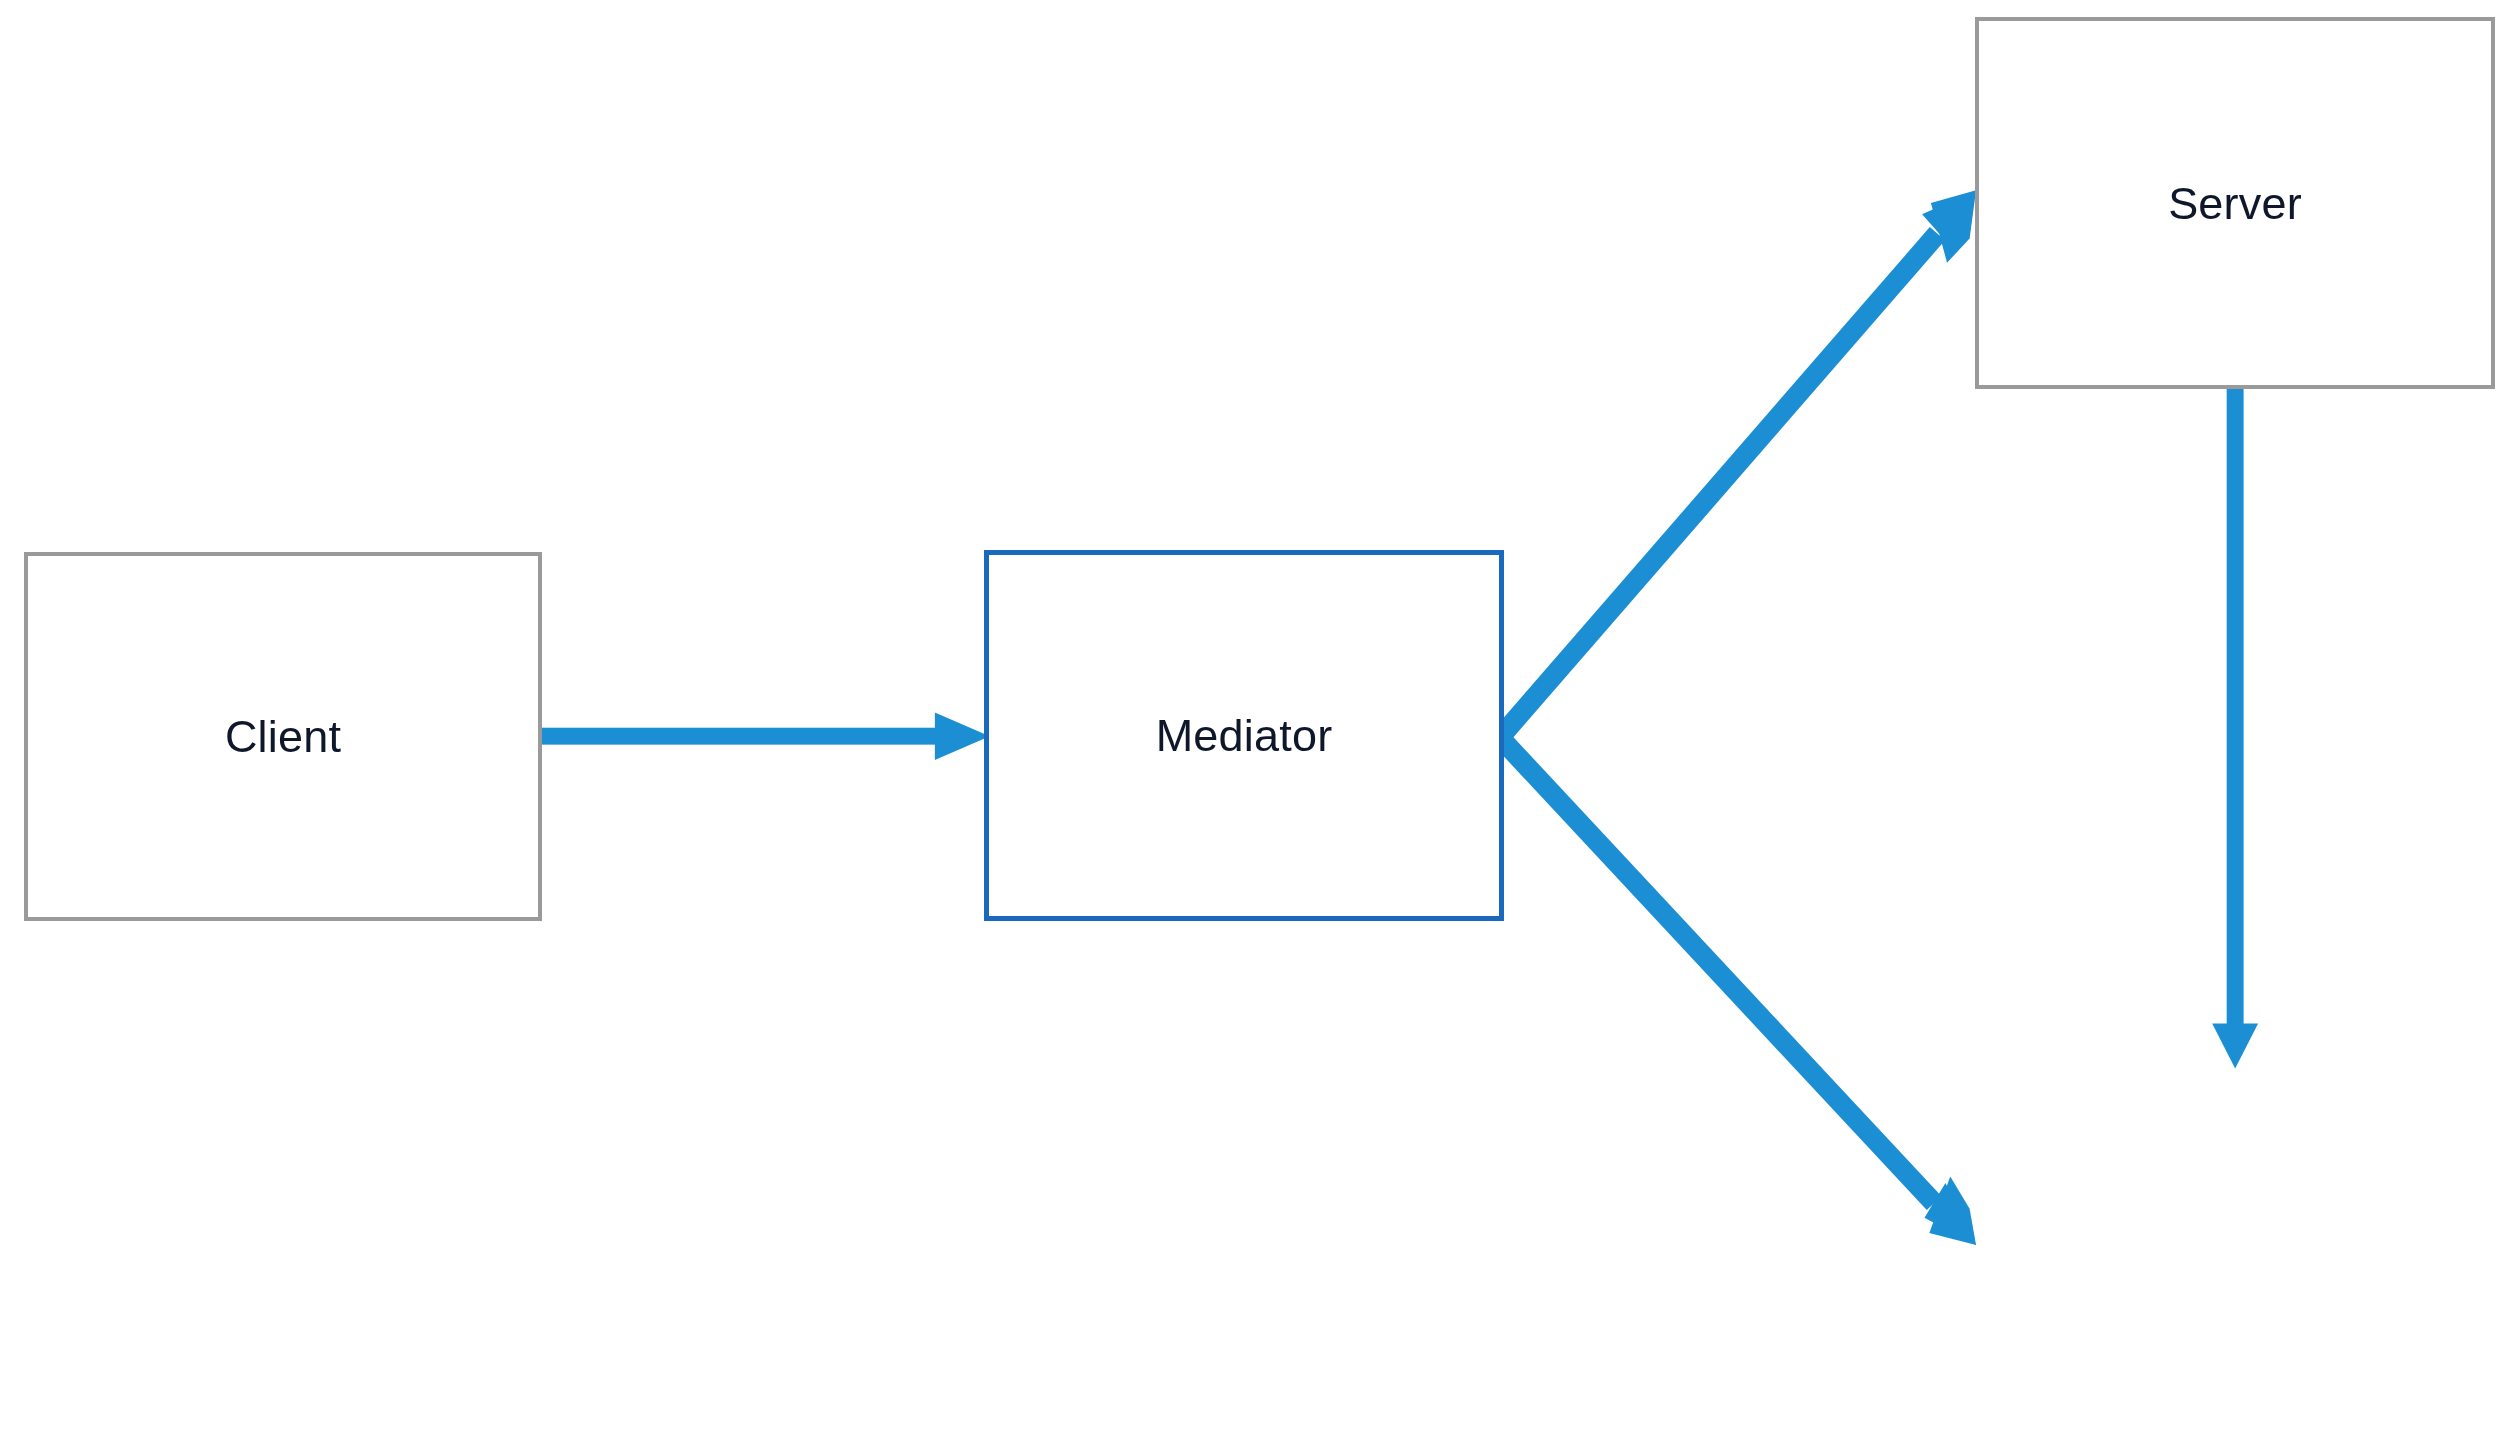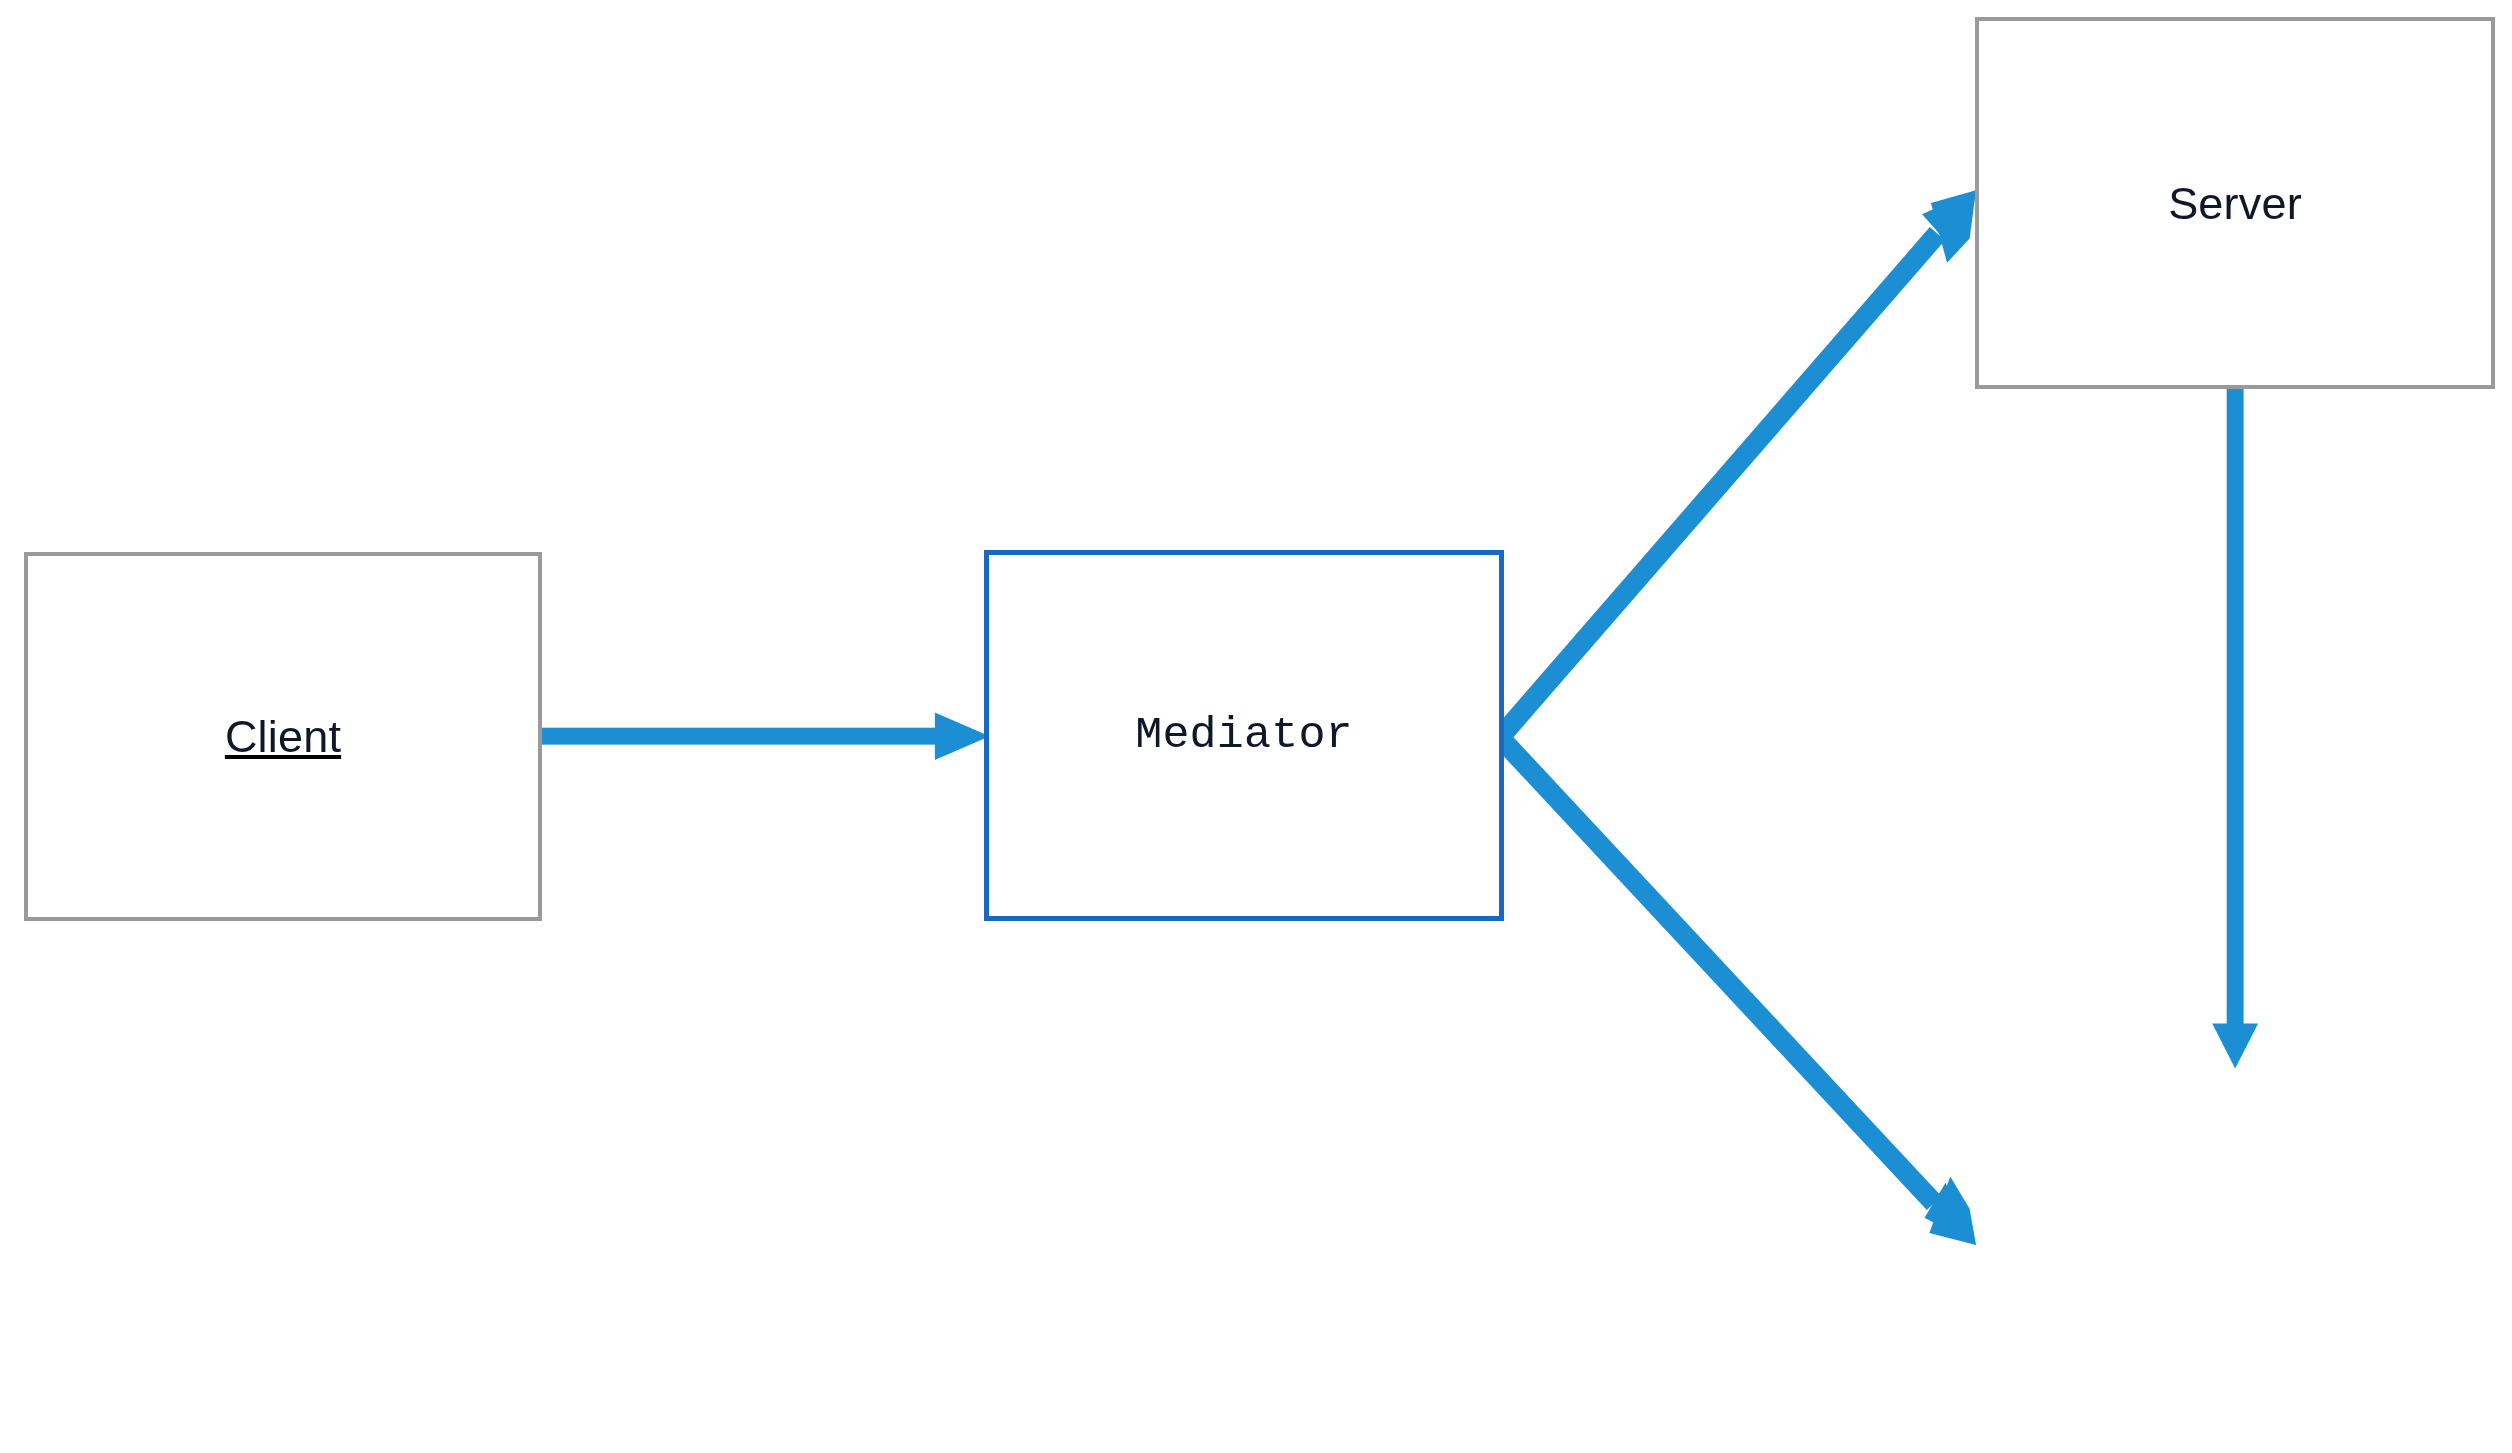--- a/index.html
+++ b/index.html
@@ -18,29 +18,29 @@
   .node {
     position: absolute;
     box-sizing: border-box;
     background: #ffffff;
     display: flex;
     align-items: center;
     justify-content: center;
     z-index: 3;
   }
   .node-gray { border: 4.8px solid #9a9a9a; }
-  .node-blue { border: 5.6px solid #1a69bf; font-family: Liberation Mono, monospace; }
+  .node-blue { border: 5.6px solid #1a69bf; }
   .node-label {
     font-size: 45px;
     color: #0f172a;
     line-height: 1;
     letter-spacing: 0.2px;
     white-space: nowrap;
   }
-  #client   { left: 24px;   top: 552px;  width: 518px; height: 369px; text-decoration: underline; }
+  #client   { left: 24px;   top: 552px;  width: 518px; height: 369px; }
   #mediator { left: 984px; top: 550px;  width: 520px; height: 371px; }
   #server   { left: 1975px; top: 17px;   width: 520px; height: 372px; }
   #blacklist{ left: 1975px; top: 1066px; width: 518px; height: 370px; }
 
   #edge-layer {
     position: absolute;
     left: 0; top: 0;
     width: 2512px;
     height: 1453px;
     z-index: 2;

